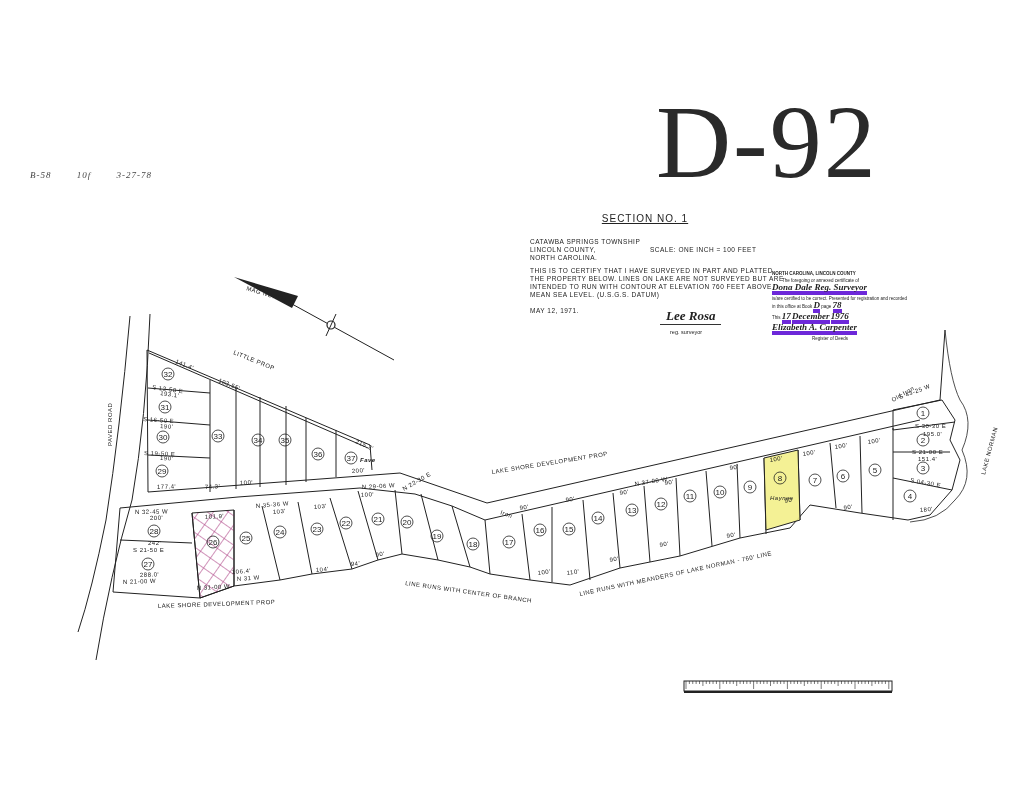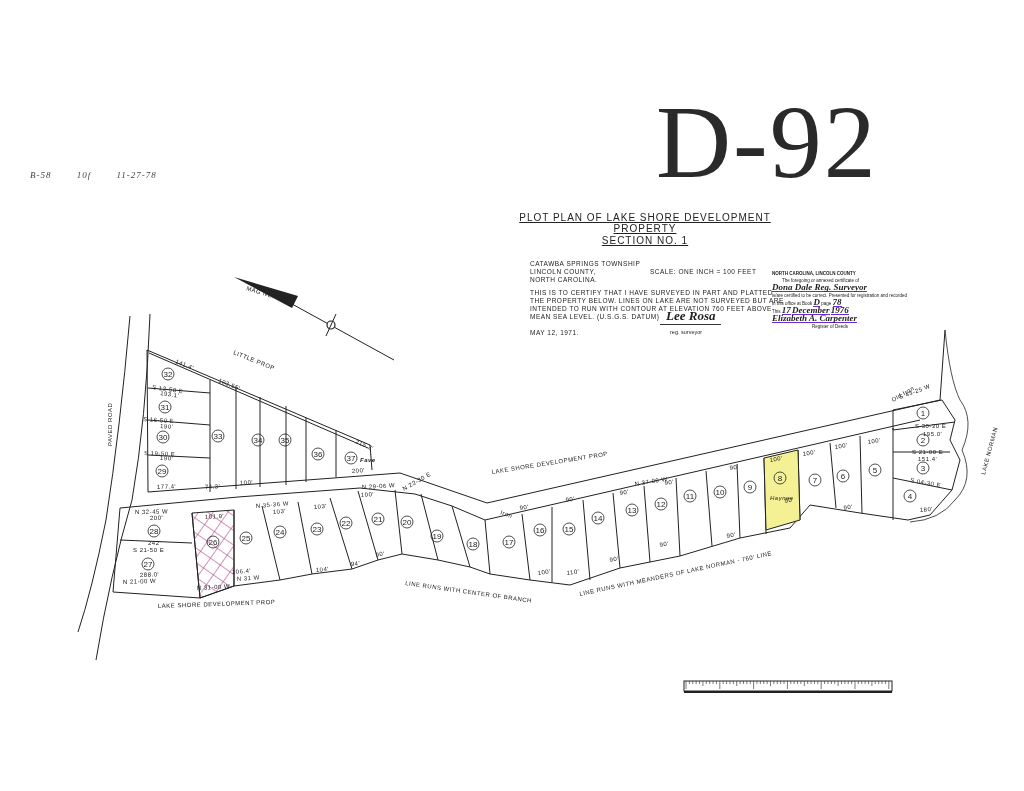--- a/index.html
+++ b/index.html
@@ -16,38 +16,37 @@
   .title-sub { text-align: center; font-size: 10px; letter-spacing: 1px; text-decoration: underline; margin-top: 1px; }
   .meta { position: relative; margin: 14px 0 0 30px; font-size: 6.5px; line-height: 8px; letter-spacing: 0.5px; }
   .meta .scale { position: absolute; left: 120px; top: 8px; }
   .cert { margin: 5px 0 0 30px; font-size: 6.5px; line-height: 8px; letter-spacing: 0.5px; width: 255px; }
   .date { margin: 8px 0 0 30px; font-size: 6.5px; letter-spacing: 0.5px; }
   .sig { position: absolute; left: 160px; top: 96px; font-family: "Liberation Serif", serif; font-style: italic;
          font-size: 13px; border-bottom: 1px solid #333; padding: 0 6px; font-weight: bold; }
   .sig-role { position: absolute; left: 170px; top: 117px; font-size: 5.5px; }
   .register { left: 772px; top: 270px; width: 140px; font-size: 4.5px; line-height: 7px; color: #222; }
   .register .hand { font-family: "Liberation Serif", serif; font-style: italic; font-size: 9px; font-weight: bold;
-                    border-bottom: 1px solid #6d28d9; display: inline-block; }
+                    border-bottom: 4px solid #6d28d9; display: inline-block; }
   svg#plat { position: absolute; left: 0; top: 0; }
   .lbl { font-family: "Liberation Sans", sans-serif; font-size: 6px; fill: #222; letter-spacing: 0.5px; }
   .lot { font-family: "Liberation Sans", sans-serif; font-size: 8px; fill: #222; }
 </style>
 </head>
 <body>
 
 <div id="doc-id" class="abs">D-92</div>
 
 <div id="corner-note" class="abs">
   <span>B-58</span>
   <span>10f</span>
-  <span>11-27-78</span>
+  <span>3-27-78</span>
 </div>
 
 <div class="abs title-block">
-  <div class="title-main">PLOT PLAN OF LAKE SHORE DEVELOPMENT PROPERTY</div>
   <div class="title-sub">SECTION NO. 1</div>
   <div class="meta">
     <div>CATAWBA SPRINGS TOWNSHIP</div>
     <div>LINCOLN COUNTY,</div>
     <div>NORTH CAROLINA.</div>
     <div class="scale">SCALE: ONE INCH = 100 FEET</div>
   </div>
   <div class="cert">THIS IS TO CERTIFY THAT I HAVE SURVEYED IN PART AND PLATTED THE PROPERTY BELOW. LINES ON LAKE ARE NOT SURVEYED BUT ARE INTENDED TO RUN WITH CONTOUR AT ELEVATION 760 FEET ABOVE MEAN SEA LEVEL. (U.S.G.S. DATUM)</div>
   <div class="date">MAY 12, 1971.</div>
   <div class="sig">Lee Rosa</div>

